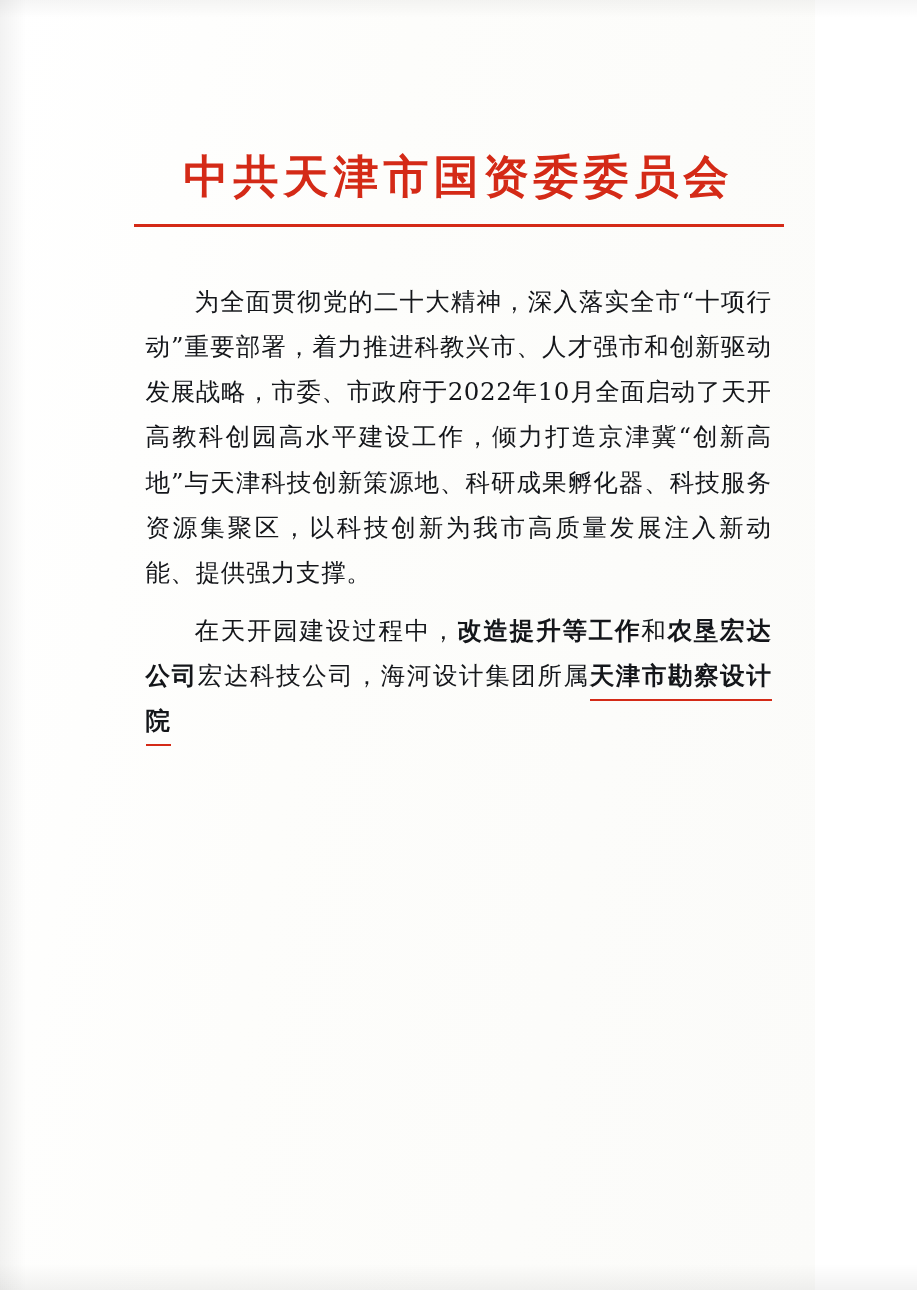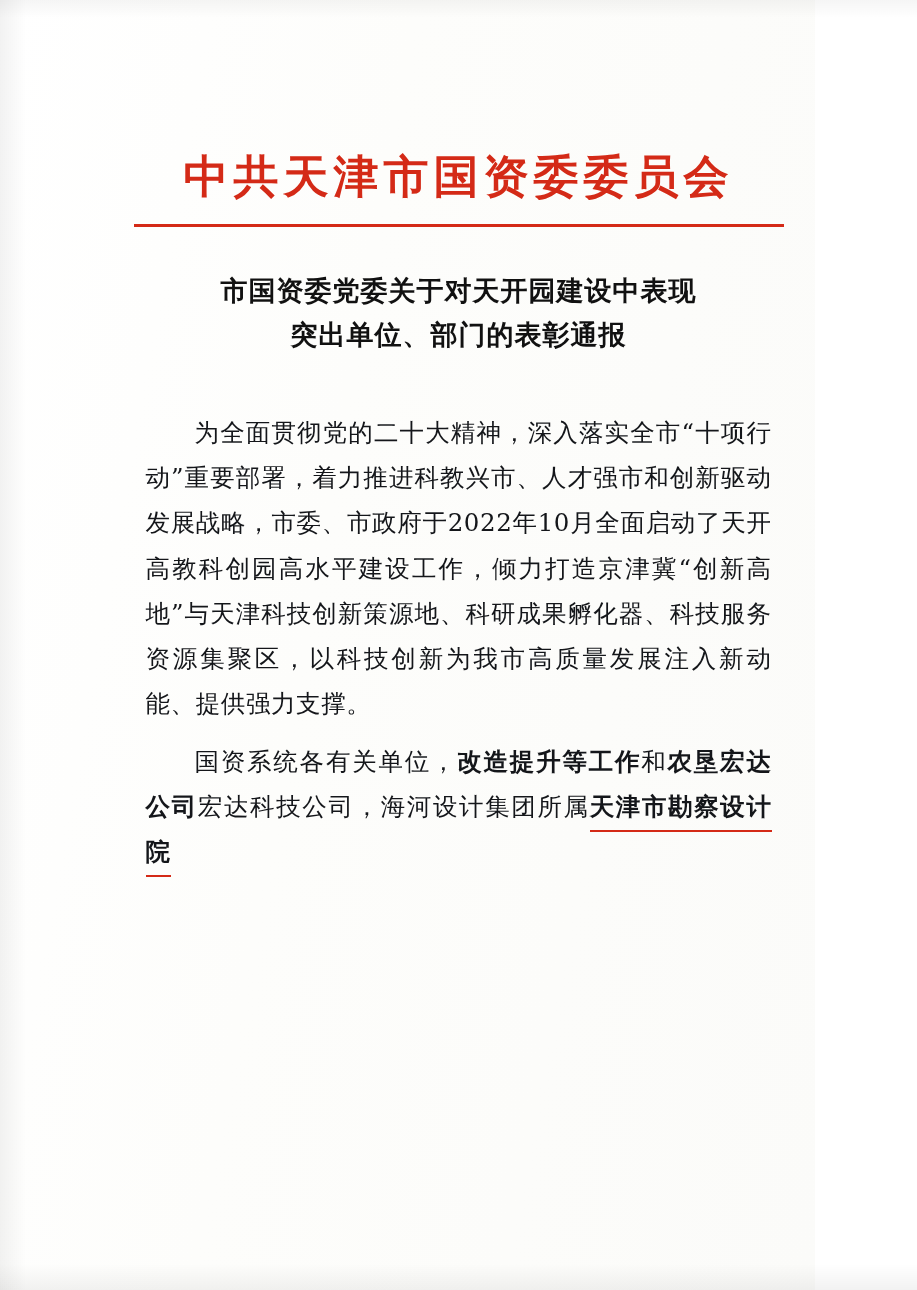--- a/index.html
+++ b/index.html
@@ -114,32 +114,28 @@
 
 <div class="page">
   <div class="paper-tint"></div>
 
   <div class="content">
 
     <div class="letterhead">中共天津市国资委委员会</div>
 
     <div class="letterhead-rule"></div>
 
-    <div class="doc-title">
-      <div>市国资委党委关于对天开园建设中表现</div>
-      <div>突出单位、部门的表彰通报</div>
-    </div>
 
     <div class="body-block">
 
 
       <p class="para">为全面贯彻党的二十大精神，深入落实全市“十项行动”重要部署，着力推进科教兴市、人才强市和创新驱动发展战略，市委、市政府于2022年10月全面启动了天开高教科创园高水平建设工作，倾力打造京津冀“创新高地”与天津科技创新策源地、科研成果孵化器、科技服务资源集聚区，以科技创新为我市高质量发展注入新动能、提供强力支撑。</p>
 
 
-      <p class="para"><span>国资系统各有关单位，</span><span class="bold-name">改造提升等工作</span><span>和</span><span class="bold-name">农垦宏达公司</span><span>宏达科技公司，海河设计集团所属</span><span class="underline-red">天津市勘察设计院</span></p>
+      <p class="para"><span>在天开园建设过程中，</span><span class="bold-name">改造提升等工作</span><span>和</span><span class="bold-name">农垦宏达公司</span><span>宏达科技公司，海河设计集团所属</span><span class="underline-red">天津市勘察设计院</span></p>
 
     </div>
   </div>
 
   <div class="edge-shadow-left"></div>
   <div class="edge-shadow-top"></div>
   <div class="edge-shadow-bottom"></div>
 </div>
 
 </body></html>

